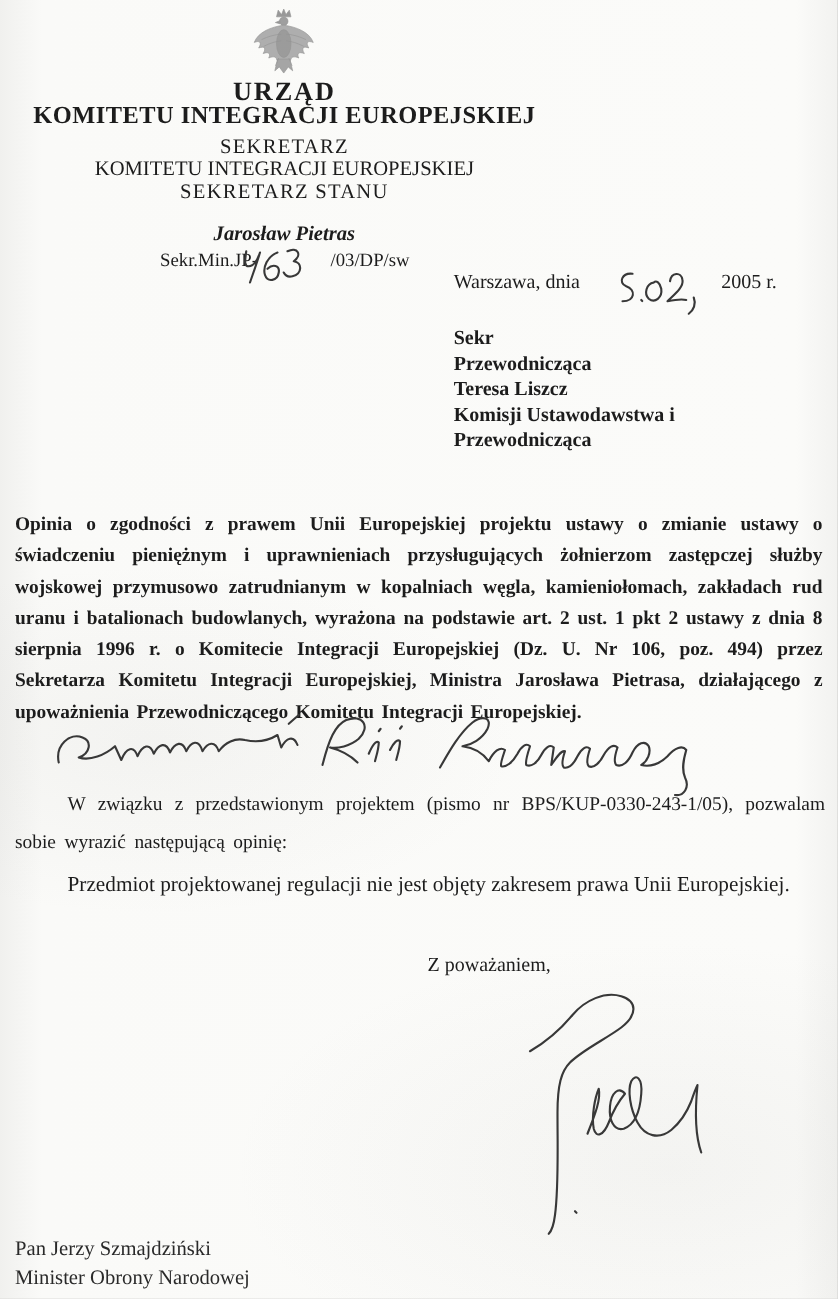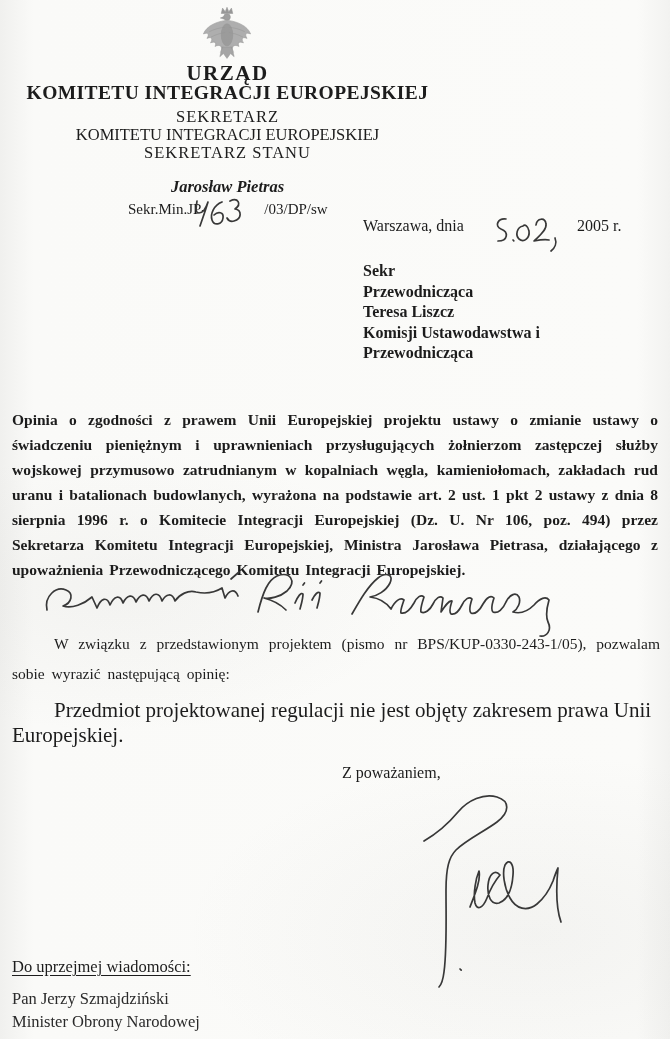--- a/index.html
+++ b/index.html
@@ -27,21 +27,21 @@
   .date-place{left:363px;top:217px;font-size:16px;}
   .date-year{left:577px;top:217px;font-size:16px;}
   
   .addressee{left:363px;top:261px;font-size:16px;font-weight:bold;line-height:20.5px;}
   
   .subject{left:12px;top:407px;width:646px;font-size:15.5px;font-weight:bold;
     text-align:justify;line-height:25px;word-spacing:2px;}
   
   .para1{left:12px;top:629px;width:648px;font-size:15.5px;line-height:30px;
     text-indent:42px;text-align:justify;word-spacing:3px;}
-  .para2{left:12px;top:698px;width:648px;font-size:21px;text-indent:42px;}
+  .para2{left:12px;top:698px;width:648px;font-size:17px;text-indent:42px;}
   .valediction{left:342px;top:764px;font-size:16px;}
   
   .cc-head{left:12px;top:957px;font-size:16.5px;text-decoration:underline;text-underline-offset:3px;}
   .cc-name{left:12px;top:989px;font-size:16.5px;color:#2a2a2a;}
   .cc-title{left:12px;top:1012px;font-size:16.5px;color:#2a2a2a;}
   
   .ink{position:absolute;left:0;top:0;width:670px;height:1039px;pointer-events:none;}
   .ink path{fill:none;stroke:#383838;stroke-width:1.7;stroke-linecap:round;stroke-linejoin:round;}
 </style>
 </head>
@@ -86,21 +86,20 @@
     <div>Przewodnicząca</div>
   </div>
 
   <div class="abs subject">Opinia o zgodności z prawem Unii Europejskiej projektu ustawy o zmianie ustawy o świadczeniu pieniężnym i uprawnieniach przysługujących żołnierzom zastępczej służby wojskowej przymusowo zatrudnianym w kopalniach węgla, kamieniołomach, zakładach rud uranu i batalionach budowlanych, wyrażona na podstawie art. 2 ust. 1 pkt 2 ustawy z dnia 8 sierpnia 1996 r. o Komitecie Integracji Europejskiej (Dz. U. Nr 106, poz. 494) przez Sekretarza Komitetu Integracji Europejskiej, Ministra Jarosława Pietrasa, działającego z upoważnienia Przewodniczącego Komitetu Integracji Europejskiej.</div>
 
   <div class="abs para1">W związku z przedstawionym projektem (pismo nr BPS/KUP-0330-243-1/05), pozwalam sobie wyrazić następującą opinię:</div>
   <div class="abs para2">Przedmiot projektowanej regulacji nie jest objęty zakresem prawa Unii Europejskiej.</div>
 
   <div class="abs valediction">Z poważaniem,</div>
 
-  <div class="abs cc-head">Do uprzejmej wiadomości:</div>
   <div class="abs cc-name">Pan Jerzy Szmajdziński</div>
   <div class="abs cc-title">Minister Obrony Narodowej</div>
 
   <svg class="ink" viewBox="0 0 670 1039">
 
     <g>
       <path d="M197 201 C196 208 195 213 199 213 C203 213 206 208 208 202 C205 212 202 220 200 226"></path>
       <path d="M222 202 C214 205 210 214 212 220 C214 226 222 225 223 218 C224 212 218 211 214 215"></path>
       <path d="M230 201 C238 197 242 204 235 209 C242 210 242 219 234 221 C230 222 228 220 227 218"></path>
     </g>

